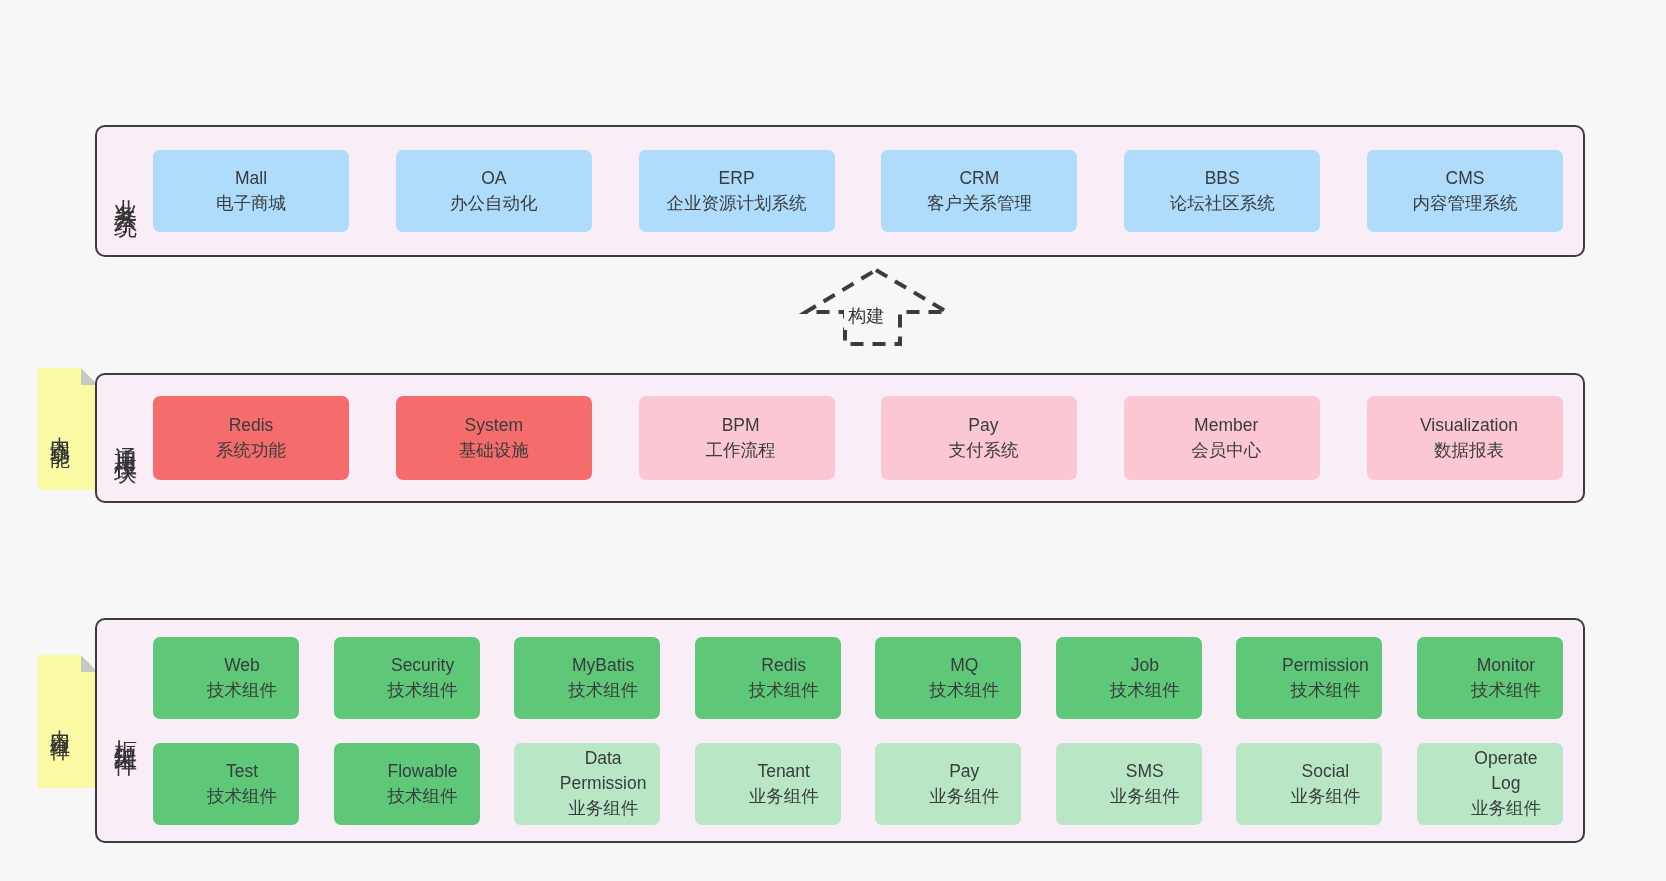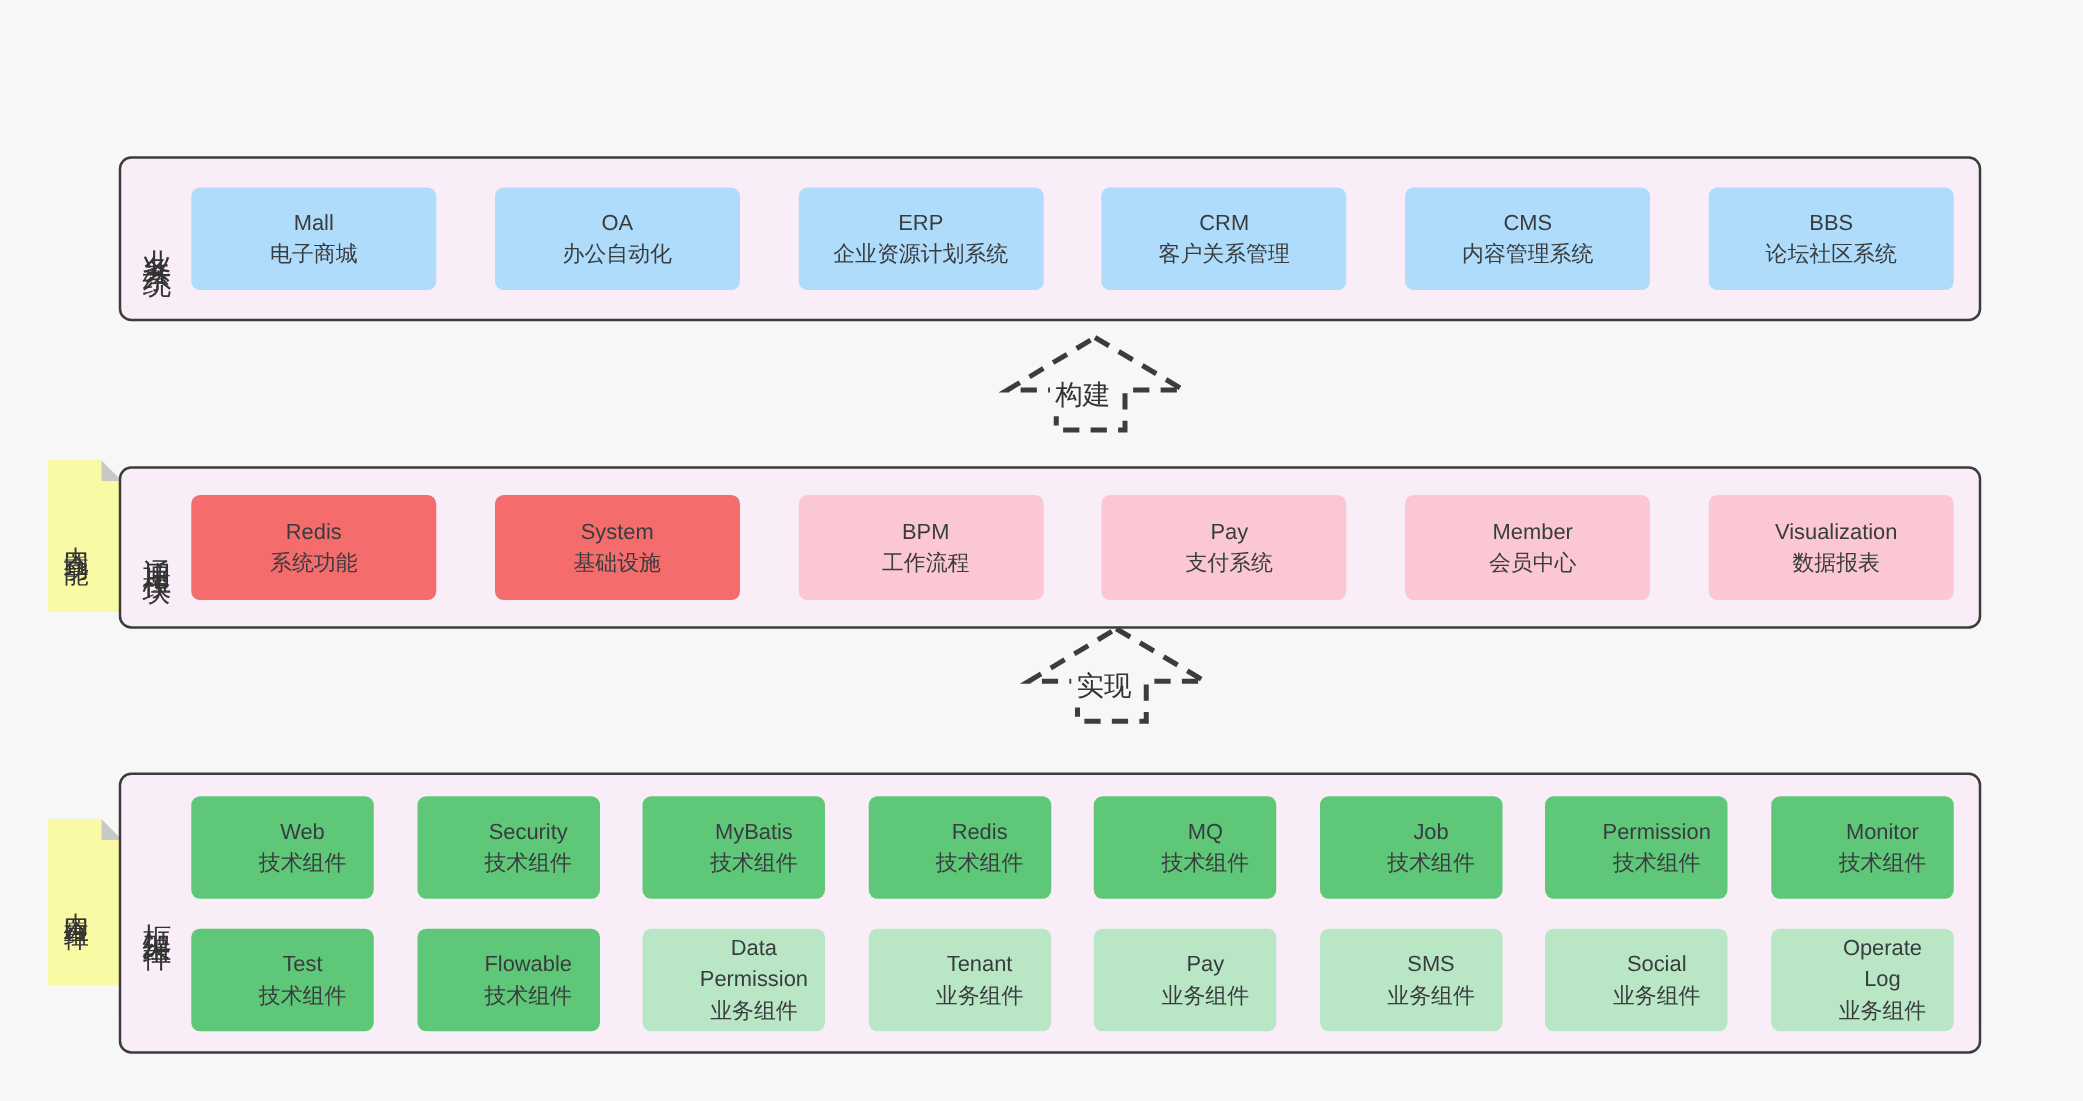--- a/index.html
+++ b/index.html
@@ -56,21 +56,21 @@
   .note-text{
     writing-mode:vertical-rl; text-orientation:upright; font-size:20px;
     letter-spacing:4px; color:#333; margin-right:14px;
   }
   .arrow{position:absolute; width:147px; height:80px; z-index:1;}
   .arrow-1{left:803px; top:267px;}
   .arrow-2{left:820px; top:500px;}
   .arrow svg{position:absolute; inset:0; overflow:visible;}
   .arrow-label{
     position:absolute; left:43%; top:61%; transform:translate(-50%,-50%);
-    background:var(--page-bg); padding:2px 4px; font-size:22px; color:#333; white-space:nowrap;
+    background:var(--page-bg); padding:2px 4px; font-size:18px; color:#333; white-space:nowrap;
   }
 </style>
 </head>
 <body>
 
 <div class="canvas">
 
   <div class="note note-1">
     <span class="note-text">内置功能</span>
   </div>
@@ -92,26 +92,26 @@
           </div>
           <div class="box blue">
             <div class="box-name">ERP</div>
             <div class="box-sub">企业资源计划系统</div>
           </div>
           <div class="box blue">
             <div class="box-name">CRM</div>
             <div class="box-sub">客户关系管理</div>
           </div>
           <div class="box blue">
+            <div class="box-name">BBS</div>
+            <div class="box-sub">论坛社区系统</div>
+          </div>
+          <div class="box blue">
             <div class="box-name">CMS</div>
             <div class="box-sub">内容管理系统</div>
-          </div>
-          <div class="box blue">
-            <div class="box-name">BBS</div>
-            <div class="box-sub">论坛社区系统</div>
           </div>
         </div>
       </div>
   </div>
 
   <div class="arrow arrow-1">
     <svg viewBox="0 0 147 80">
       <polygon points="73,3 144,45 97,45 97,77 42,77 42,45 3,45" fill="none" stroke="#3c3c3c" stroke-width="4" stroke-dasharray="13 9"></polygon>
     </svg>
     <span class="arrow-label">构建</span>
@@ -142,26 +142,20 @@
             <div class="box-sub">会员中心</div>
           </div>
           <div class="box pink">
             <div class="box-name">Visualization</div>
             <div class="box-sub">数据报表</div>
           </div>
         </div>
       </div>
   </div>
 
-  <div class="arrow arrow-2">
-    <svg viewBox="0 0 147 80">
-      <polygon points="73,3 144,45 97,45 97,77 42,77 42,45 3,45" fill="none" stroke="#3c3c3c" stroke-width="4" stroke-dasharray="13 9"></polygon>
-    </svg>
-    <span class="arrow-label">实现</span>
-  </div>
 
   <div class="band band-3">
     <span class="band-label">框架组件</span>
     <div class="rows">
         <div class="row">
           <div class="box green">
             <div class="box-name">Web</div>
             <div class="box-sub">技术组件</div>
           </div>
           <div class="box green">

